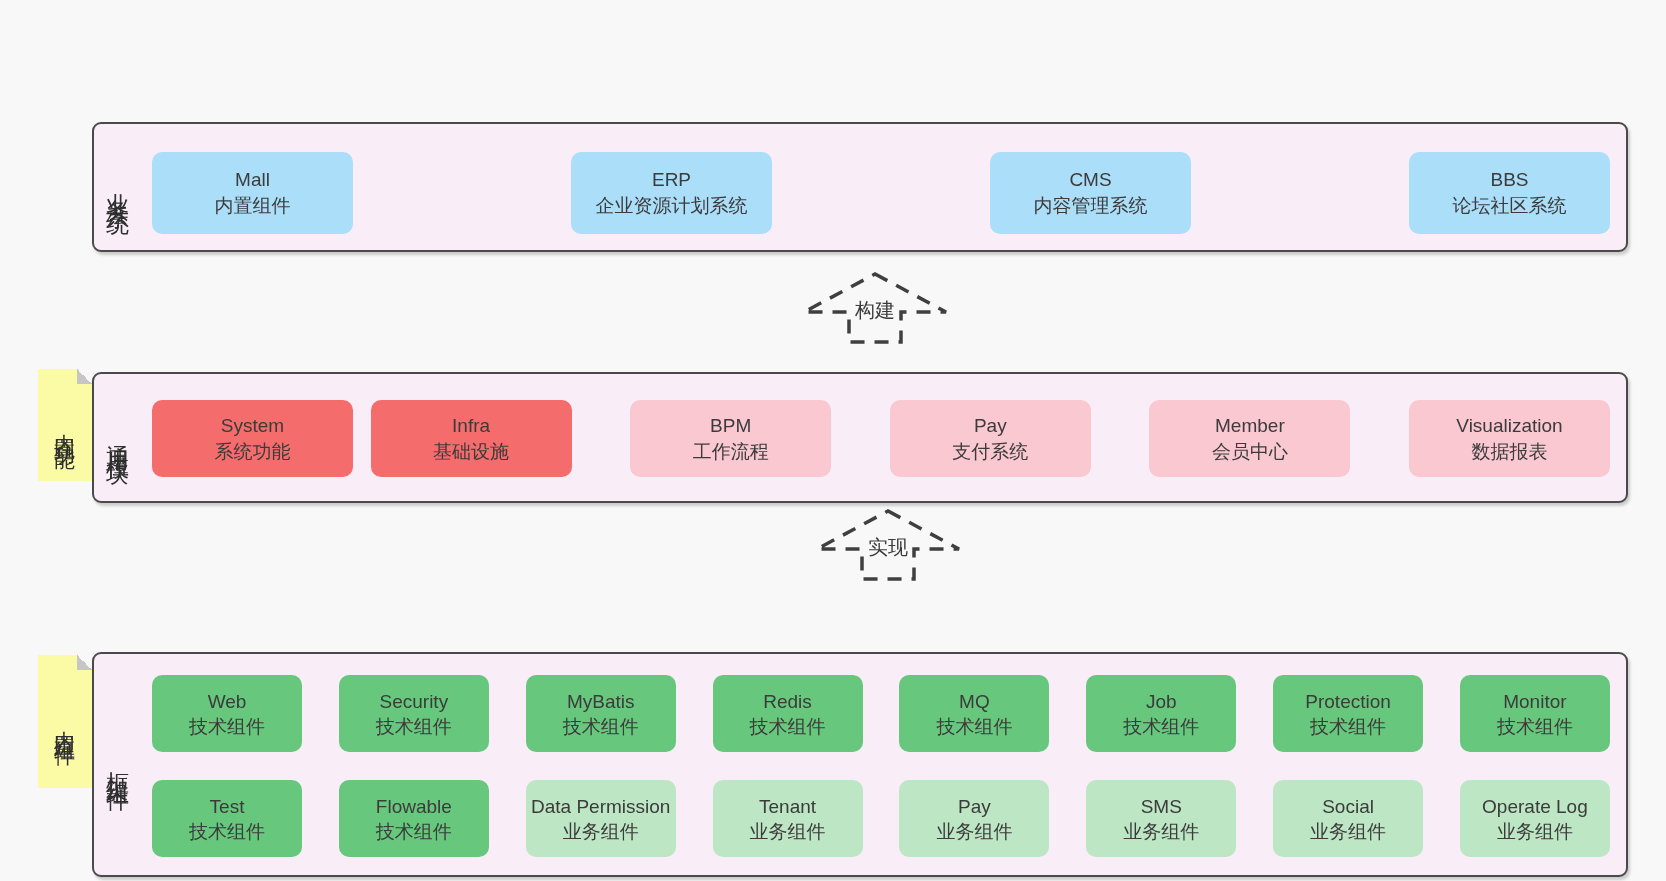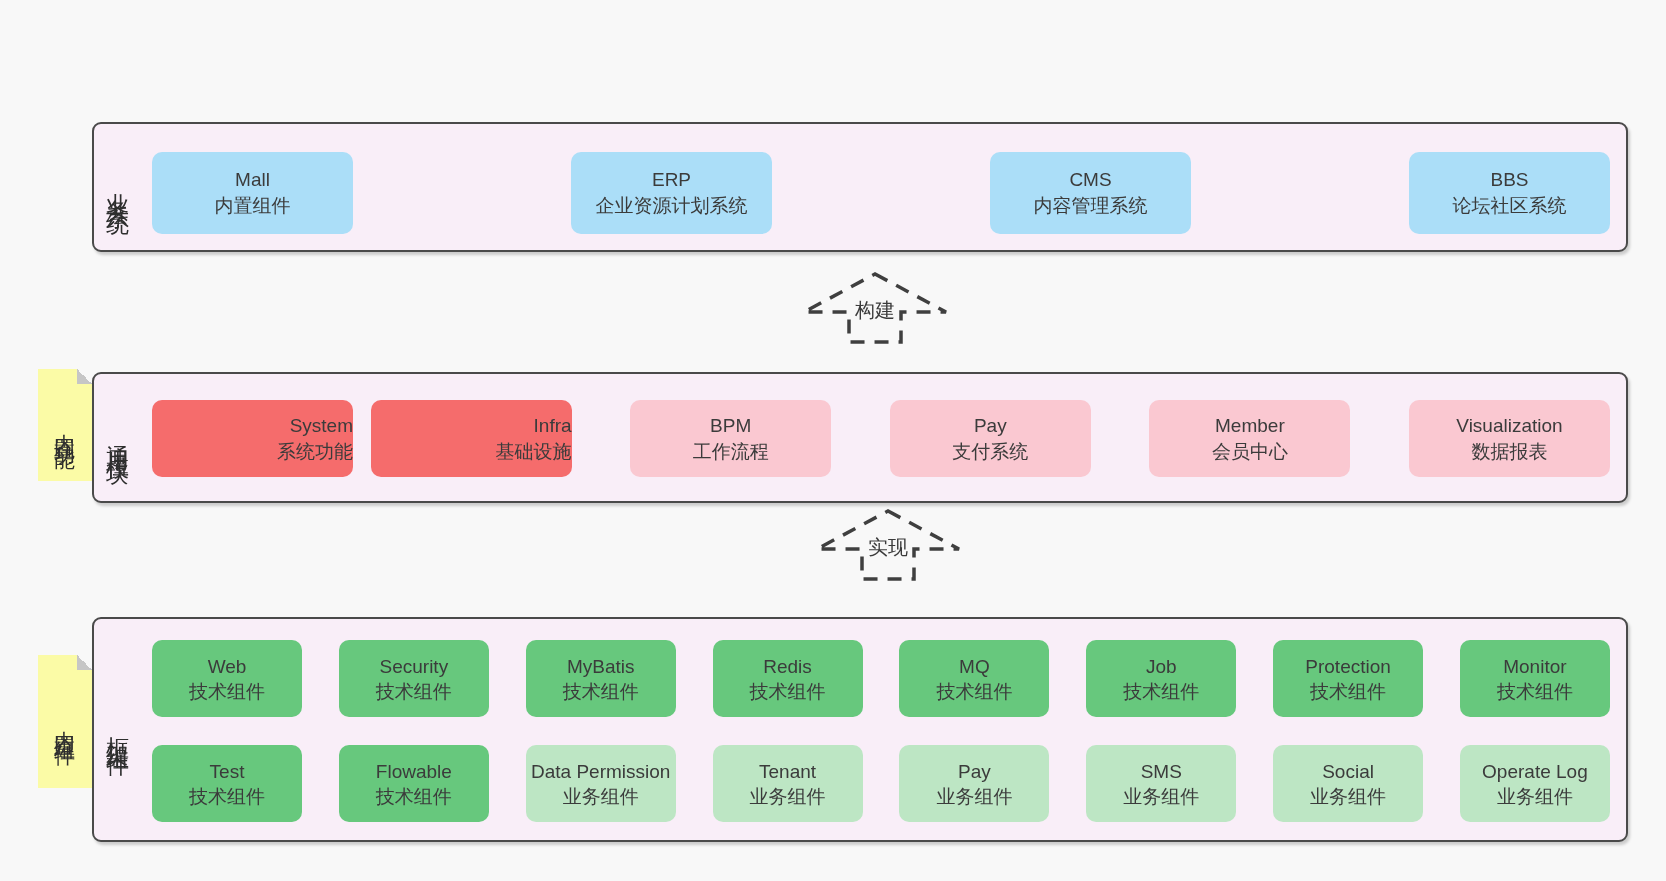--- a/index.html
+++ b/index.html
@@ -15,42 +15,42 @@
   
   .layer{
     position:absolute;left:92px;width:1536px;box-sizing:border-box;
     background:var(--layer-bg,#f9eef8);
     border:2px solid var(--border,#4a4a4a);
     border-radius:9px;
     box-shadow:2px 3px 3px rgba(0,0,0,0.18);
   }
   .layer1{top:122px;height:130px;}
   .layer2{top:372px;height:131px;}
-  .layer3{top:617px;height:225px;padding-left:43px;}
+  .layer3{top:652px;height:225px;padding-left:43px;}
   .layer-label{
     position:absolute;left:12px;top:50%;transform:translateY(-50%);
     writing-mode:vertical-rl;text-orientation:upright;
     font-size:23px;letter-spacing:6px;line-height:1;color:#2e2e2e;
   }
   
   .row{position:absolute;left:58px;right:16px;display:flex;justify-content:space-between;}
   .layer1 .row{top:28px;}
   .layer2 .row{top:26px;}
   .layer3 .row1{top:21px;}
   .layer3 .row2{top:126px;}
   .box{
     border-radius:10px;
     display:flex;flex-direction:column;align-items:center;justify-content:center;
     text-align:center;font-size:19px;line-height:26px;color:#3b3b3b;
   }
   .layer1 .box,.layer2 .box{width:201px;height:82px;}
   .layer2 .box{height:77px;}
   .layer3 .box{width:150px;height:77px;line-height:25px;}
   .box.blue{background:var(--blue,#abdef8);}
-  .box.red{background:var(--red,#f56c6c);align-items:flex-end;}
+  .box.red{background:var(--red,#f56c6c);}
   .box.pink{background:var(--pink,#fac8d1);margin-left:41px;}
   .box.green{background:var(--green,#67c87d);}
   .box.lightgreen{background:var(--lightgreen,#bde6c4);}
   
   .note{
     position:absolute;left:38px;width:54px;
     background:var(--note,#fbfba6);
   }
   .note1{top:369px;height:112px;}
   .note2{top:655px;height:133px;}

